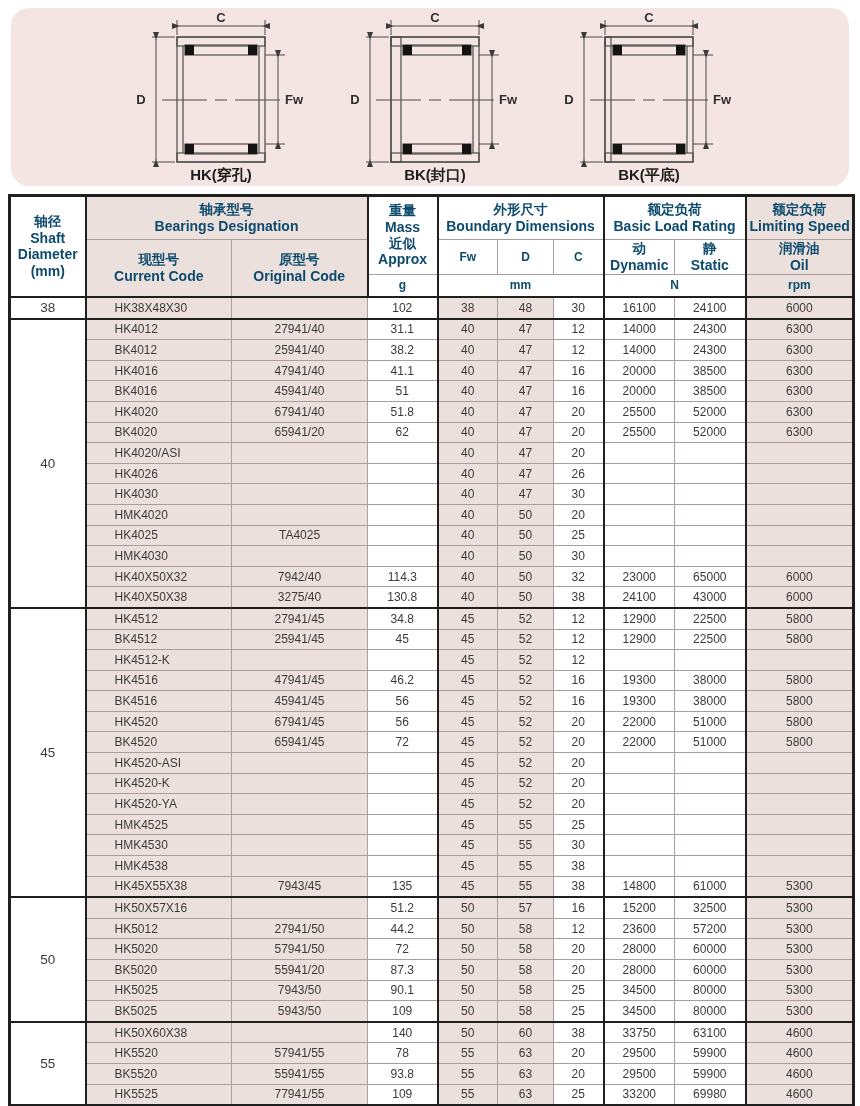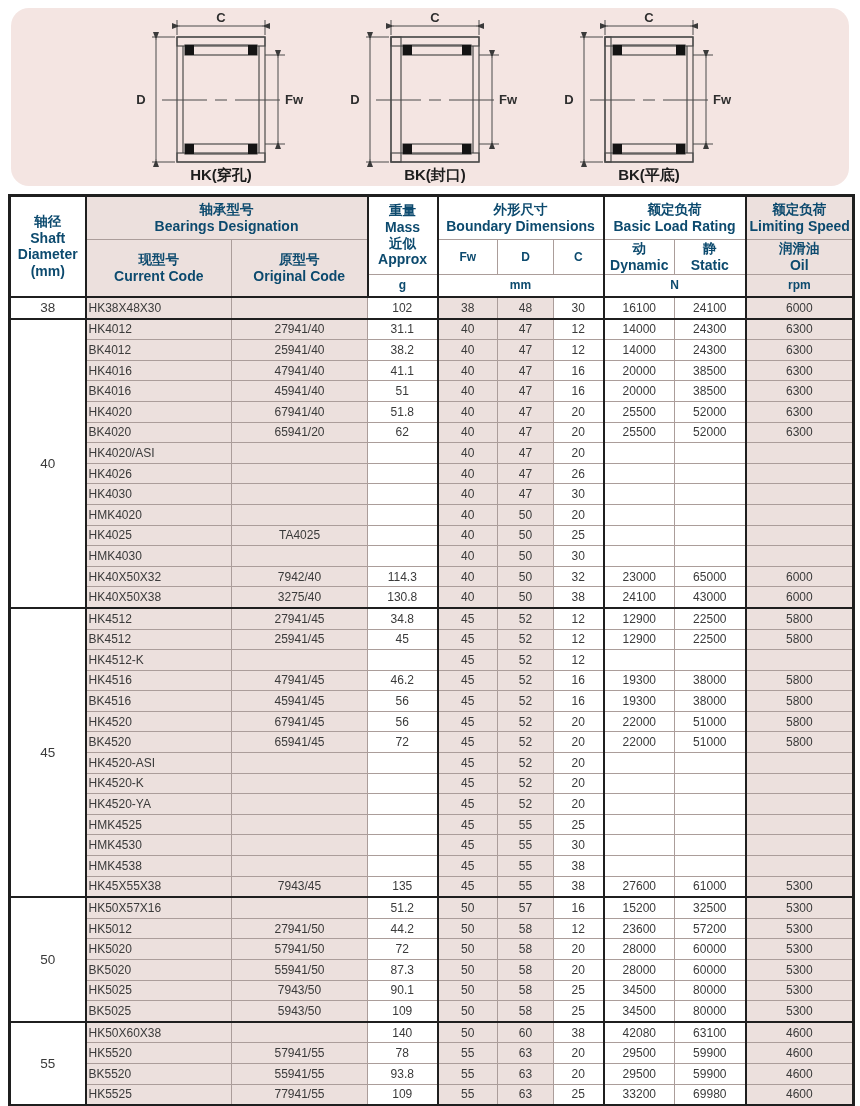--- a/index.html
+++ b/index.html
@@ -45,21 +45,21 @@
     color:#0c4a6e;
     line-height:1.18;
   }
   thead tr.h1 th{height:42px;}
   thead tr.h2 th{height:34px;}
   thead tr.h3 th{height:21px;}
   thead{border-bottom:2px solid #1f1f1f;}
   .zh{display:block;font-size:13.5px;}
   .en{display:block;font-size:14px;}
   tbody td{height:19.6px;}
-  tbody td.current{text-align:left;padding-left:2px;}
+  tbody td.current{text-align:left;padding-left:28px;}
   tbody td.shaft{font-size:13.5px;}
   .pink{background:#ece0dd;}
   
   .sep-l{border-left:2px solid #1f1f1f;}
   
   tr.group-start td{border-top:2px solid #1f1f1f;}
 </style>
 </head>
 <body>
 
@@ -554,21 +554,21 @@
         <td class="stat"></td>
         <td class="oil pink sep-l"></td>
       </tr>
       <tr>
         <td class="current pink sep-l">HK45X55X38</td>
         <td class="original pink">7943/45</td>
         <td class="mass">135</td>
         <td class="fw pink sep-l">45</td>
         <td class="d pink">55</td>
         <td class="c">38</td>
-        <td class="dyn sep-l">27600</td>
+        <td class="dyn sep-l">14800</td>
         <td class="stat">61000</td>
         <td class="oil pink sep-l">5300</td>
       </tr>
       <tr class="group-start">
         <td rowspan="6" class="shaft">50</td>
         <td class="current pink sep-l">HK50X57X16</td>
         <td class="original pink"></td>
         <td class="mass">51.2</td>
         <td class="fw pink sep-l">50</td>
         <td class="d pink">57</td>
@@ -594,21 +594,21 @@
         <td class="mass">72</td>
         <td class="fw pink sep-l">50</td>
         <td class="d pink">58</td>
         <td class="c">20</td>
         <td class="dyn sep-l">28000</td>
         <td class="stat">60000</td>
         <td class="oil pink sep-l">5300</td>
       </tr>
       <tr>
         <td class="current pink sep-l">BK5020</td>
-        <td class="original pink">55941/50</td>
+        <td class="original pink">55941/20</td>
         <td class="mass">87.3</td>
         <td class="fw pink sep-l">50</td>
         <td class="d pink">58</td>
         <td class="c">20</td>
         <td class="dyn sep-l">28000</td>
         <td class="stat">60000</td>
         <td class="oil pink sep-l">5300</td>
       </tr>
       <tr>
         <td class="current pink sep-l">HK5025</td>
@@ -633,21 +633,21 @@
         <td class="oil pink sep-l">5300</td>
       </tr>
       <tr class="group-start">
         <td rowspan="4" class="shaft">55</td>
         <td class="current pink sep-l">HK50X60X38</td>
         <td class="original pink"></td>
         <td class="mass">140</td>
         <td class="fw pink sep-l">50</td>
         <td class="d pink">60</td>
         <td class="c">38</td>
-        <td class="dyn sep-l">42080</td>
+        <td class="dyn sep-l">33750</td>
         <td class="stat">63100</td>
         <td class="oil pink sep-l">4600</td>
       </tr>
       <tr>
         <td class="current pink sep-l">HK5520</td>
         <td class="original pink">57941/55</td>
         <td class="mass">78</td>
         <td class="fw pink sep-l">55</td>
         <td class="d pink">63</td>
         <td class="c">20</td>

